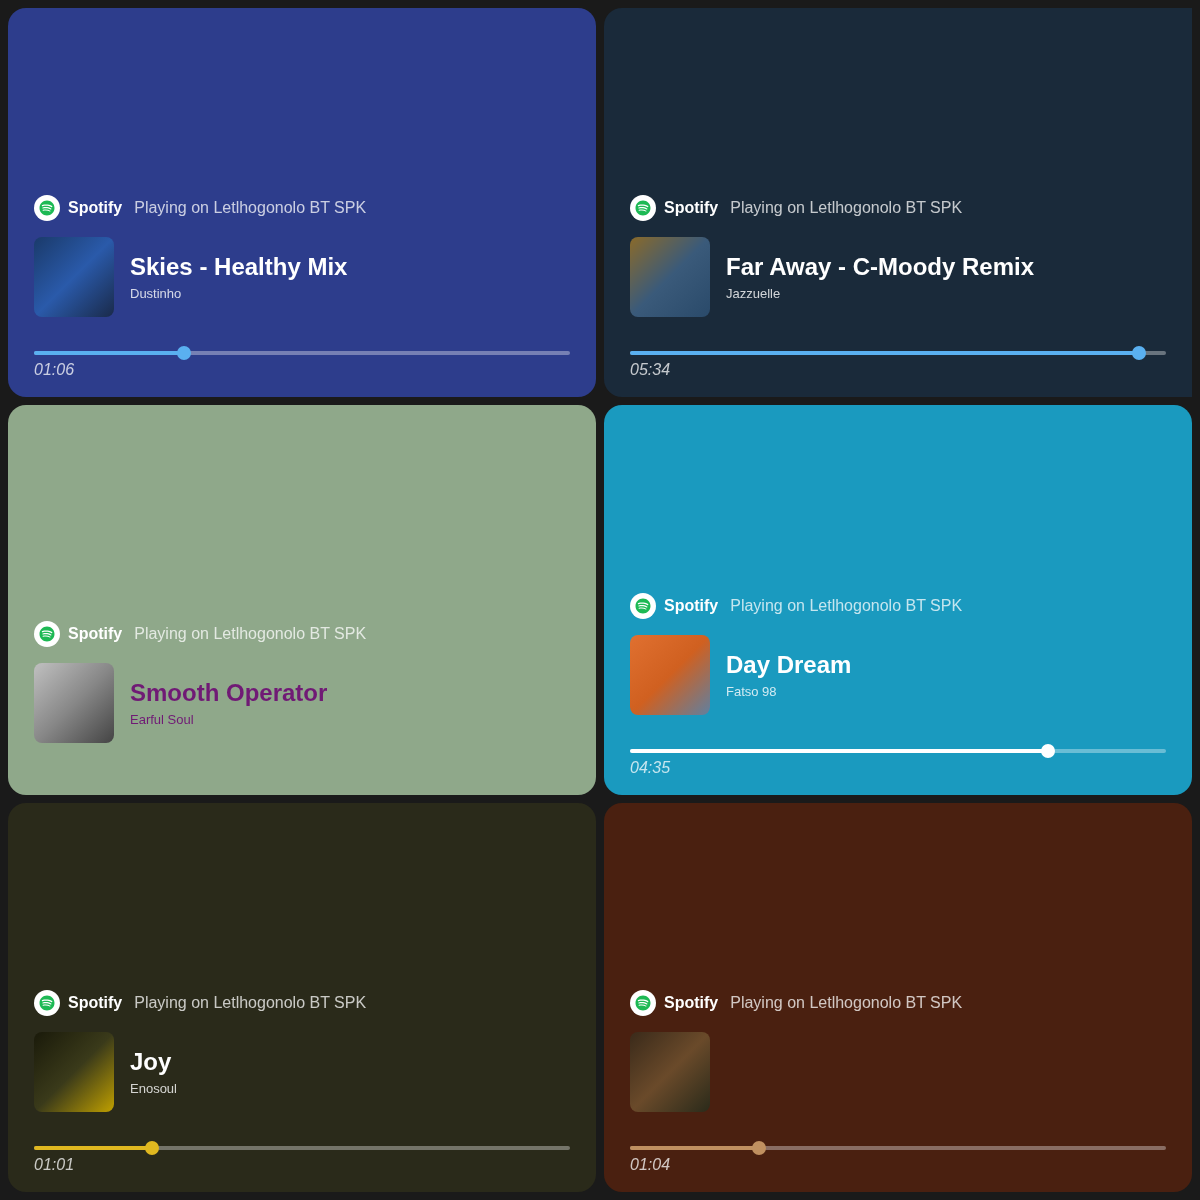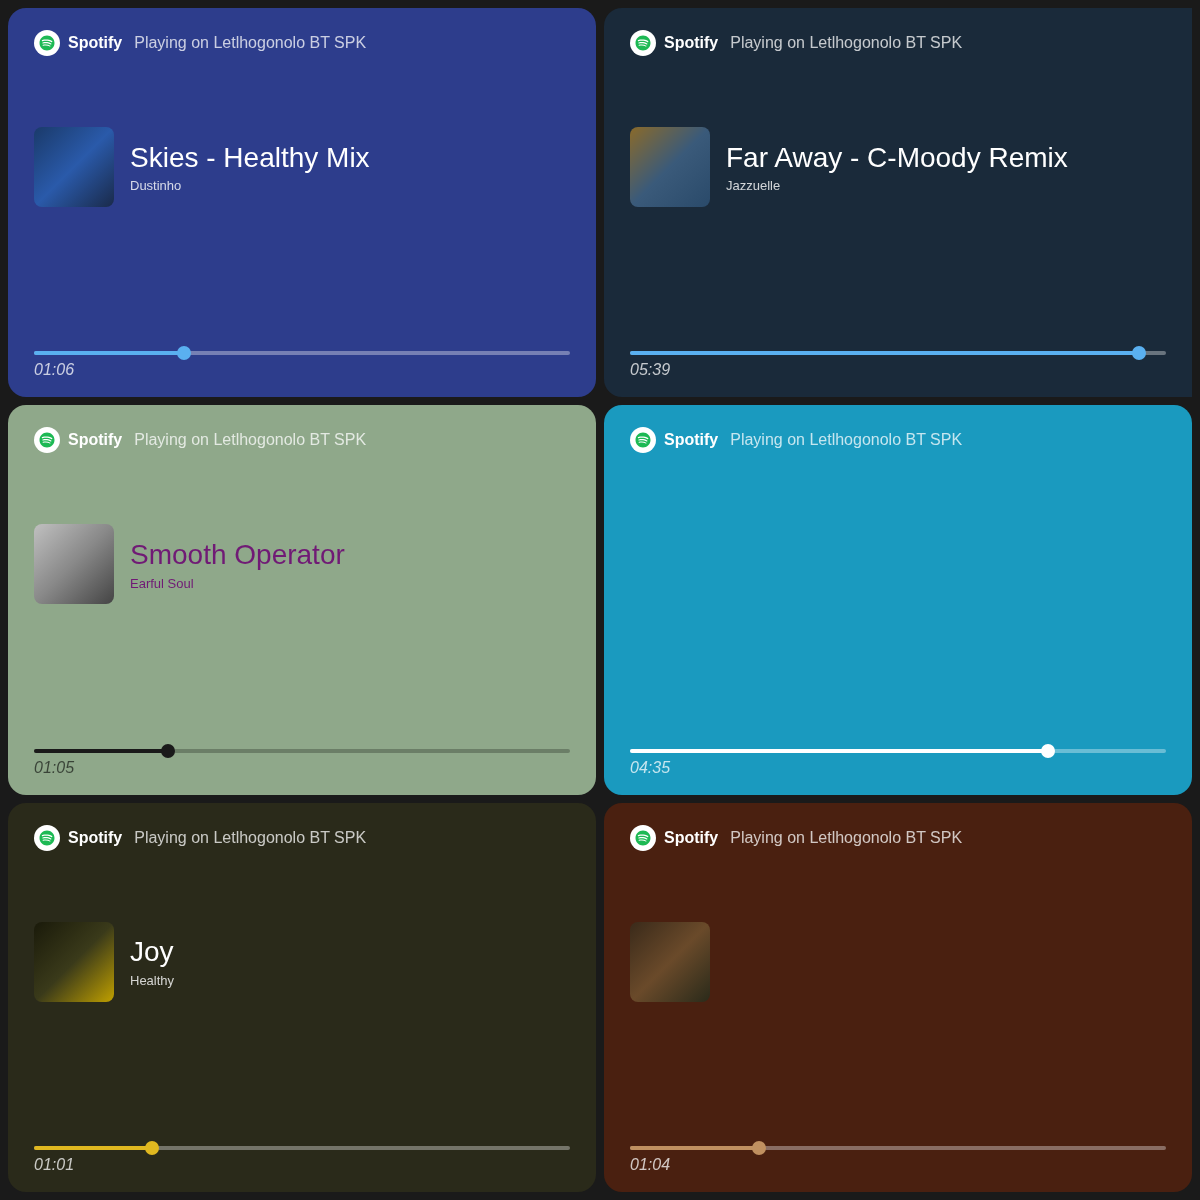--- a/index.html
+++ b/index.html
@@ -14,21 +14,21 @@
       padding: 8px;
       font-family: 'Helvetica Neue', Arial, sans-serif;
       overflow: hidden;
     }
 
     .card {
       border-radius: 18px;
       padding: 22px 26px 18px 26px;
       display: flex;
       flex-direction: column;
-      justify-content: space-between;
+      justify-content: flex-end;
       overflow: hidden;
       position: relative;
     }
 
     .card-1 { background: #2d3d8c; }
     .card-2 { background: #1a2a3a; }
     .card-3 { background: #8fa88a; }
     .card-4 { background: #1a9abf; }
     .card-5 { background: #2a2a1a; }
     .card-6 { background: #4a2010; }
@@ -95,22 +95,22 @@
     .album-art-5 { background: linear-gradient(135deg, #1a1a0a 0%, #3a3a1a 50%, #c0a000 100%); }
     .album-art-6 { background: linear-gradient(135deg, #3a2a1a 0%, #6a4a2a 50%, #2a2a1a 100%); }
 
     .track-text {
       display: flex;
       flex-direction: column;
       justify-content: center;
     }
 
     .track-title {
-      font-size: 28px;
-      font-weight: 400;
+      font-size: 24px;
+      font-weight: 700;
       color: white;
       line-height: 1.2;
       margin-bottom: 4px;
     }
 
     .card-3 .track-title, .card-3 .track-artist { color: #701a75; }
     .card-3 .controls-row { color: #1a1a1a; }
 
     .track-artist {
       font-size: 13px;
@@ -284,21 +284,21 @@
         <svg viewBox="0 0 24 24" fill="white">
           <path d="M6 18l8.5-6L6 6v12zm10-12v12h2V6h-2z"></path>
         </svg>
       </div>
     </div>
     <div class="progress-area">
       <div class="progress-bar-container">
         <div class="progress-bar-fill" style="width:95%"></div>
         <div class="progress-thumb" style="left:95%"></div>
       </div>
-      <div class="time-label">05:39</div>
+      <div class="time-label">05:34</div>
     </div>
   </div>
 <div class="card card-3">
     <div class="card-header">
       <div class="spotify-icon">
         <svg viewBox="0 0 24 24" fill="#1DB954">
           <path d="M12 2C6.477 2 2 6.477 2 12s4.477 10 10 10 10-4.477 10-10S17.523 2 12 2zm4.586 14.424a.623.623 0 01-.858.207c-2.348-1.435-5.304-1.76-8.785-.964a.623.623 0 11-.277-1.215c3.809-.87 7.076-.496 9.713 1.115a.623.623 0 01.207.857zm1.223-2.722a.78.78 0 01-1.072.257c-2.687-1.652-6.785-2.131-9.965-1.166a.78.78 0 01-.449-1.492c3.632-1.098 8.147-.567 11.23 1.329a.78.78 0 01.256 1.072zm.105-2.835C14.692 8.95 9.375 8.775 6.297 9.71a.937.937 0 11-.543-1.793c3.514-1.066 9.354-.86 13.045 1.345a.937.937 0 01-.935 1.605z"></path>
         </svg>
       </div>
       <span class="spotify-label">Spotify</span>
@@ -326,37 +326,37 @@
         <svg viewBox="0 0 24 24" fill="#1a1a1a">
           <path d="M6 19h4V5H6v14zm8-14v14h4V5h-4z"></path>
         </svg>
       </div>
       <div class="ctrl-btn">
         <svg viewBox="0 0 24 24" fill="#1a1a1a">
           <path d="M6 18l8.5-6L6 6v12zm10-12v12h2V6h-2z"></path>
         </svg>
       </div>
     </div>
-    <div class="progress-area">
-      <div class="progress-bar-container">
-        <div class="progress-bar-fill" style="width:25%"></div>
-        <div class="progress-thumb" style="left:25%"></div>
-      </div>
-      <div class="time-label">01:05</div>
-    </div>
   </div>
 <div class="card card-4">
     <div class="card-header">
       <div class="spotify-icon">
         <svg viewBox="0 0 24 24" fill="#1DB954">
           <path d="M12 2C6.477 2 2 6.477 2 12s4.477 10 10 10 10-4.477 10-10S17.523 2 12 2zm4.586 14.424a.623.623 0 01-.858.207c-2.348-1.435-5.304-1.76-8.785-.964a.623.623 0 11-.277-1.215c3.809-.87 7.076-.496 9.713 1.115a.623.623 0 01.207.857zm1.223-2.722a.78.78 0 01-1.072.257c-2.687-1.652-6.785-2.131-9.965-1.166a.78.78 0 01-.449-1.492c3.632-1.098 8.147-.567 11.23 1.329a.78.78 0 01.256 1.072zm.105-2.835C14.692 8.95 9.375 8.775 6.297 9.71a.937.937 0 11-.543-1.793c3.514-1.066 9.354-.86 13.045 1.345a.937.937 0 01-.935 1.605z"></path>
         </svg>
       </div>
       <span class="spotify-label">Spotify</span>
       <span class="playing-on">Playing on Letlhogonolo BT SPK</span>
+    </div>
+    <div class="track-info">
+      <div class="album-art album-art-4"></div>
+      <div class="track-text">
+        <div class="track-title">Day Dream</div>
+        <div class="track-artist">Fatso 98</div>
+      </div>
     </div>
     <div class="controls-row">
       <div class="ctrl-btn">
         <svg viewBox="0 0 24 24" fill="white">
           <path d="M12 21.35l-1.45-1.32C5.4 15.36 2 12.28 2 8.5 2 5.42 4.42 3 7.5 3c1.74 0 3.41.81 4.5 2.09C13.09 3.81 14.76 3 16.5 3 19.58 3 22 5.42 22 8.5c0 3.78-3.4 6.86-8.55 11.54L12 21.35z"></path>
         </svg>
       </div>
       <div class="ctrl-btn">
         <svg viewBox="0 0 24 24" fill="white">
           <path d="M6 6h2v12H6zm3.5 6l8.5 6V6z"></path>
@@ -388,21 +388,21 @@
           <path d="M12 2C6.477 2 2 6.477 2 12s4.477 10 10 10 10-4.477 10-10S17.523 2 12 2zm4.586 14.424a.623.623 0 01-.858.207c-2.348-1.435-5.304-1.76-8.785-.964a.623.623 0 11-.277-1.215c3.809-.87 7.076-.496 9.713 1.115a.623.623 0 01.207.857zm1.223-2.722a.78.78 0 01-1.072.257c-2.687-1.652-6.785-2.131-9.965-1.166a.78.78 0 01-.449-1.492c3.632-1.098 8.147-.567 11.23 1.329a.78.78 0 01.256 1.072zm.105-2.835C14.692 8.95 9.375 8.775 6.297 9.71a.937.937 0 11-.543-1.793c3.514-1.066 9.354-.86 13.045 1.345a.937.937 0 01-.935 1.605z"></path>
         </svg>
       </div>
       <span class="spotify-label">Spotify</span>
       <span class="playing-on">Playing on Letlhogonolo BT SPK</span>
     </div>
     <div class="track-info">
       <div class="album-art album-art-5"></div>
       <div class="track-text">
         <div class="track-title">Joy</div>
-        <div class="track-artist">Healthy</div>
+        <div class="track-artist">Enosoul</div>
       </div>
     </div>
     <div class="controls-row">
       <div class="ctrl-btn">
         <svg viewBox="0 0 24 24" fill="#d4a820">
           <path d="M16.5 3c-1.74 0-3.41.81-4.5 2.09C10.91 3.81 9.24 3 7.5 3 4.42 3 2 5.42 2 8.5c0 3.78 3.4 6.86 8.55 11.54L12 21.35l1.45-1.32C18.6 15.36 22 12.28 22 8.5 22 5.42 19.58 3 16.5 3zm-4.4 15.55l-.1.1-.1-.1C7.14 14.24 4 11.39 4 8.5 4 6.5 5.5 5 7.5 5c1.54 0 3.04.99 3.57 2.36h1.87C13.46 5.99 14.96 5 16.5 5c2 0 3.5 1.5 3.5 3.5 0 2.89-3.14 5.74-7.9 10.05z"></path>
         </svg>
       </div>
       <div class="ctrl-btn">
         <svg viewBox="0 0 24 24" fill="#d4a820">

